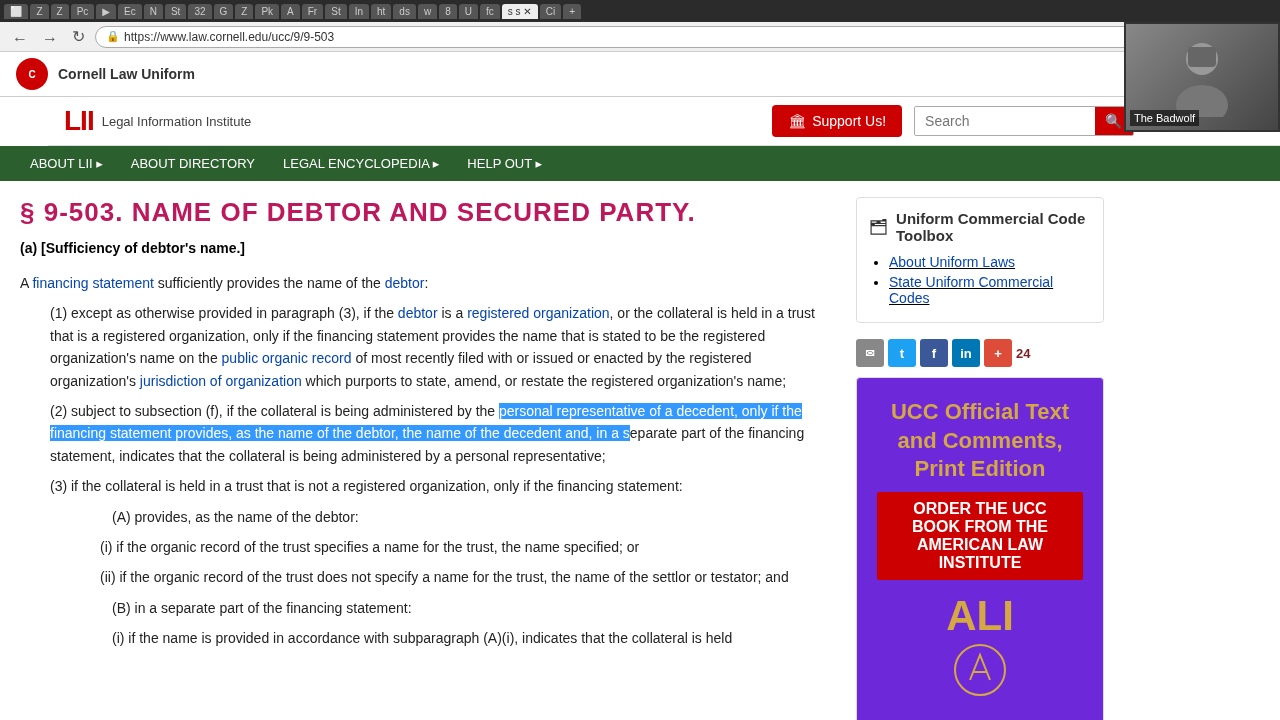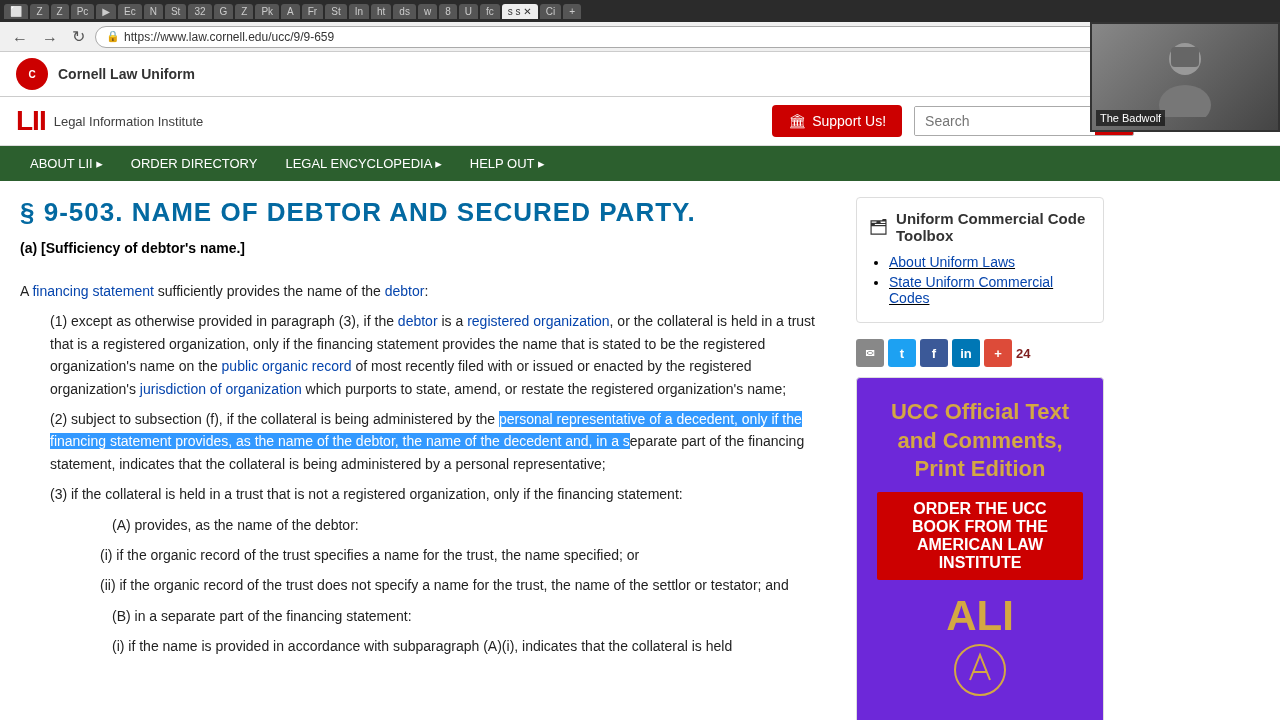--- a/index.html
+++ b/index.html
@@ -59,20 +59,21 @@
 
     
     .page-wrapper { width: 1280px; background: #fff; }
 
     
     .site-header {
       display: flex;
       align-items: center;
       padding: 8px 16px;
       border-bottom: 1px solid #ddd;
+      margin-left: 48px;
     }
     .site-logo {
       display: flex;
       align-items: center;
       gap: 8px;
     }
     .lii-logo {
       font-size: 28px;
       font-weight: bold;
       color: #cc0000;
@@ -173,31 +174,31 @@
     .sidebar {
       width: 280px;
       padding: 16px;
       flex-shrink: 0;
     }
 
     
     .article-heading {
       font-size: 26px;
       font-weight: bold;
-      color: #0369a1;
+      color: #be185d;
       margin-bottom: 12px;
       text-transform: uppercase;
       letter-spacing: 1px;
     }
 
     
     .legal-section { margin-bottom: 14px; }
     .section-title {
       font-weight: bold;
-      margin-bottom: 24px;
+      margin-bottom: 16px;
       font-size: 14px;
     }
     .para { margin-bottom: 8px; line-height: 1.6; font-size: 14px; color: #222; }
     .para a { color: #0645ad; text-decoration: none; }
     .sub-para { margin-left: 30px; margin-bottom: 8px; line-height: 1.6; font-size: 14px; color: #222; }
     .sub-para a { color: #0645ad; text-decoration: none; }
     .sub-sub-para { margin-left: 92px; margin-bottom: 8px; line-height: 1.6; font-size: 14px; color: #222; }
 
     .highlighted-text {
       background-color: #3399ff;
@@ -300,21 +301,21 @@
       font-size: 10px;
       font-weight: bold;
     }
     .cornell-name { font-size: 14px; color: #333; font-weight: bold; }
 
     
     .video-overlay {
       position: absolute;
       top: 22px;
       right: 0;
-      width: 190px;
+      width: 156px;
       height: 110px;
       background: #a21caf;
       overflow: hidden;
       border: 2px solid #333;
     }
     .video-person {
       width: 100%;
       height: 100%;
       background: linear-gradient(135deg, #888 0%, #444 100%);
       display: flex;
@@ -366,21 +367,21 @@
     <div class="browser-tab">Ci</div>
     <div class="browser-tab">+</div>
   </div>
 
   <div class="browser-nav">
     <button class="nav-btn">←</button>
     <button class="nav-btn">→</button>
     <button class="nav-btn">↻</button>
     <div class="address-bar">
       <span class="lock-icon">🔒</span>
-      <span>https://www.law.cornell.edu/ucc/9/9-659</span>
+      <span>https://www.law.cornell.edu/ucc/9/9-503</span>
     </div>
     <button class="nav-btn">⭐</button>
     <button class="nav-btn">⋮</button>
   </div>
 
   <div class="cornell-header">
     <div class="cornell-seal">C</div>
     <span class="cornell-name">Cornell Law Uniform</span>
   </div>
 
@@ -413,21 +414,21 @@
         <span class="social-icon fb-icon">f</span>
         <span class="social-icon li-icon">in</span>
         <span class="social-icon tw-icon">t</span>
         <span class="follow-text">Follow</span>
       </div>
     </div>
   </div>
 
   <nav class="main-nav">
     <a href="#">ABOUT LII ▸</a>
-    <a href="#">ORDER DIRECTORY</a>
+    <a href="#">ABOUT DIRECTORY</a>
     <a href="#">LEGAL ENCYCLOPEDIA ▸</a>
     <a href="#">HELP OUT ▸</a>
   </nav>
 
   <div class="content-wrapper">
 
     <div class="main-content">
 
       <h1 class="article-heading">§ 9-503. NAME OF DEBTOR AND SECURED PARTY.</h1>
 

